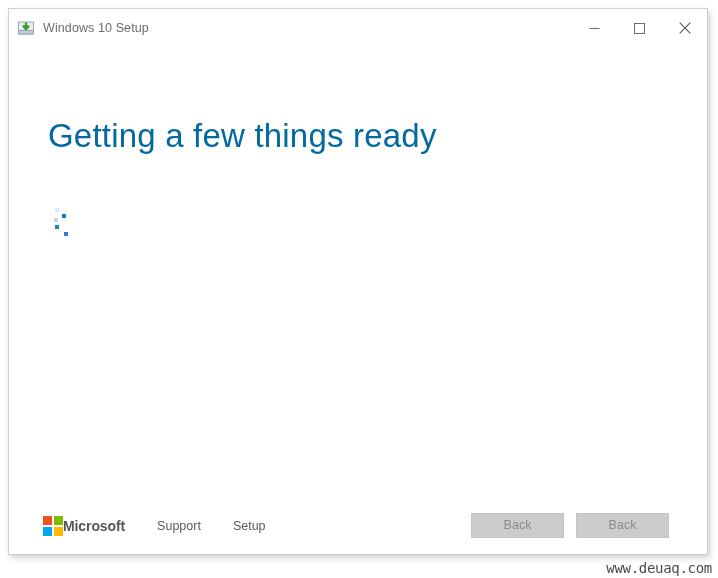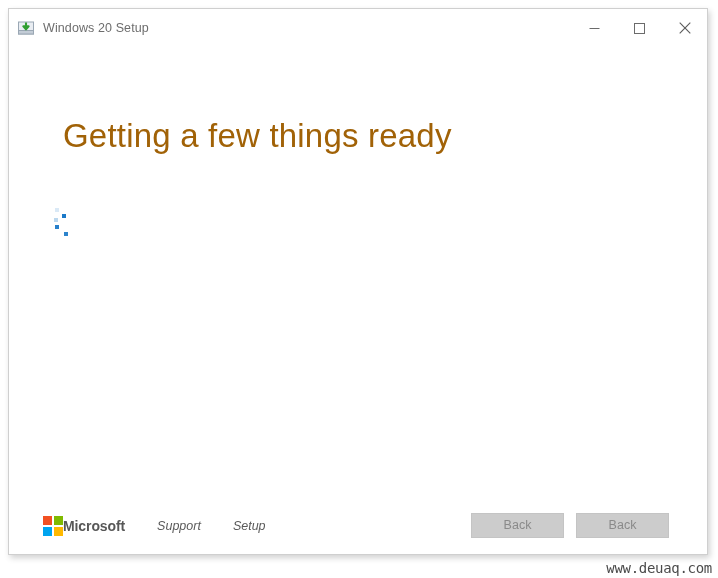--- a/index.html
+++ b/index.html
@@ -83,25 +83,25 @@
 
   
   #setup-body {
     flex: 1 1 auto;
     position: relative;
     background: #ffffff;
   }
 
   #page-heading {
     position: absolute;
-    left: 54px;
+    left: 39px;
     top: 70px;
     font-size: 33px;
     font-weight: 300;
-    color: #a16207;
+    color: #0369a1;
     letter-spacing: 0.2px;
     white-space: nowrap;
   }
 
   
   #progress-spinner {
     position: absolute;
     left: 40px;
     top: 158px;
     width: 34px;
@@ -145,21 +145,20 @@
     font-weight: 600;
     letter-spacing: -0.1px;
   }
   .footer-link {
     font-size: 12.5px;
     color: #5a5a5a;
     text-decoration: none;
     margin-left: 32px;
     white-space: nowrap;
     cursor: default;
-    font-style: italic;
   }
 
   #footer-buttons {
     position: absolute;
     right: 38px;
     bottom: 16px;
     display: flex;
     gap: 12px;
   }
   .nav-button {
@@ -195,21 +194,21 @@
 
   <div id="title-bar">
     <div id="title-bar-left">
       <span class="app-icon">
         <svg width="18" height="18" viewBox="0 0 18 18" aria-hidden="true">
           <rect x="1.5" y="3" width="15" height="12" fill="#e9edf2" stroke="#9aa7b4" stroke-width="1"></rect>
           <rect x="1.5" y="11.5" width="15" height="3.5" fill="#c3ccd6" stroke="#9aa7b4" stroke-width="1"></rect>
           <path d="M9 3.4 L9 8.3 M6.4 7.4 L9 10.3 L11.6 7.4 Z" stroke="#2f9e2f" stroke-width="2.1" fill="#35ad35" stroke-linejoin="round"></path>
         </svg>
       </span>
-      <span id="window-title-text">Windows 20 Setup</span>
+      <span id="window-title-text">Windows 10 Setup</span>
     </div>
 
     <div id="window-controls">
       <button class="win-btn" id="minimize-button">
         <span>
           <svg width="11" height="11" viewBox="0 0 11 11" aria-hidden="true">
             <line x1="0.5" y1="5.5" x2="10.5" y2="5.5" stroke="#6b6b6b" stroke-width="1"></line>
           </svg>
         </span>
       </button>

